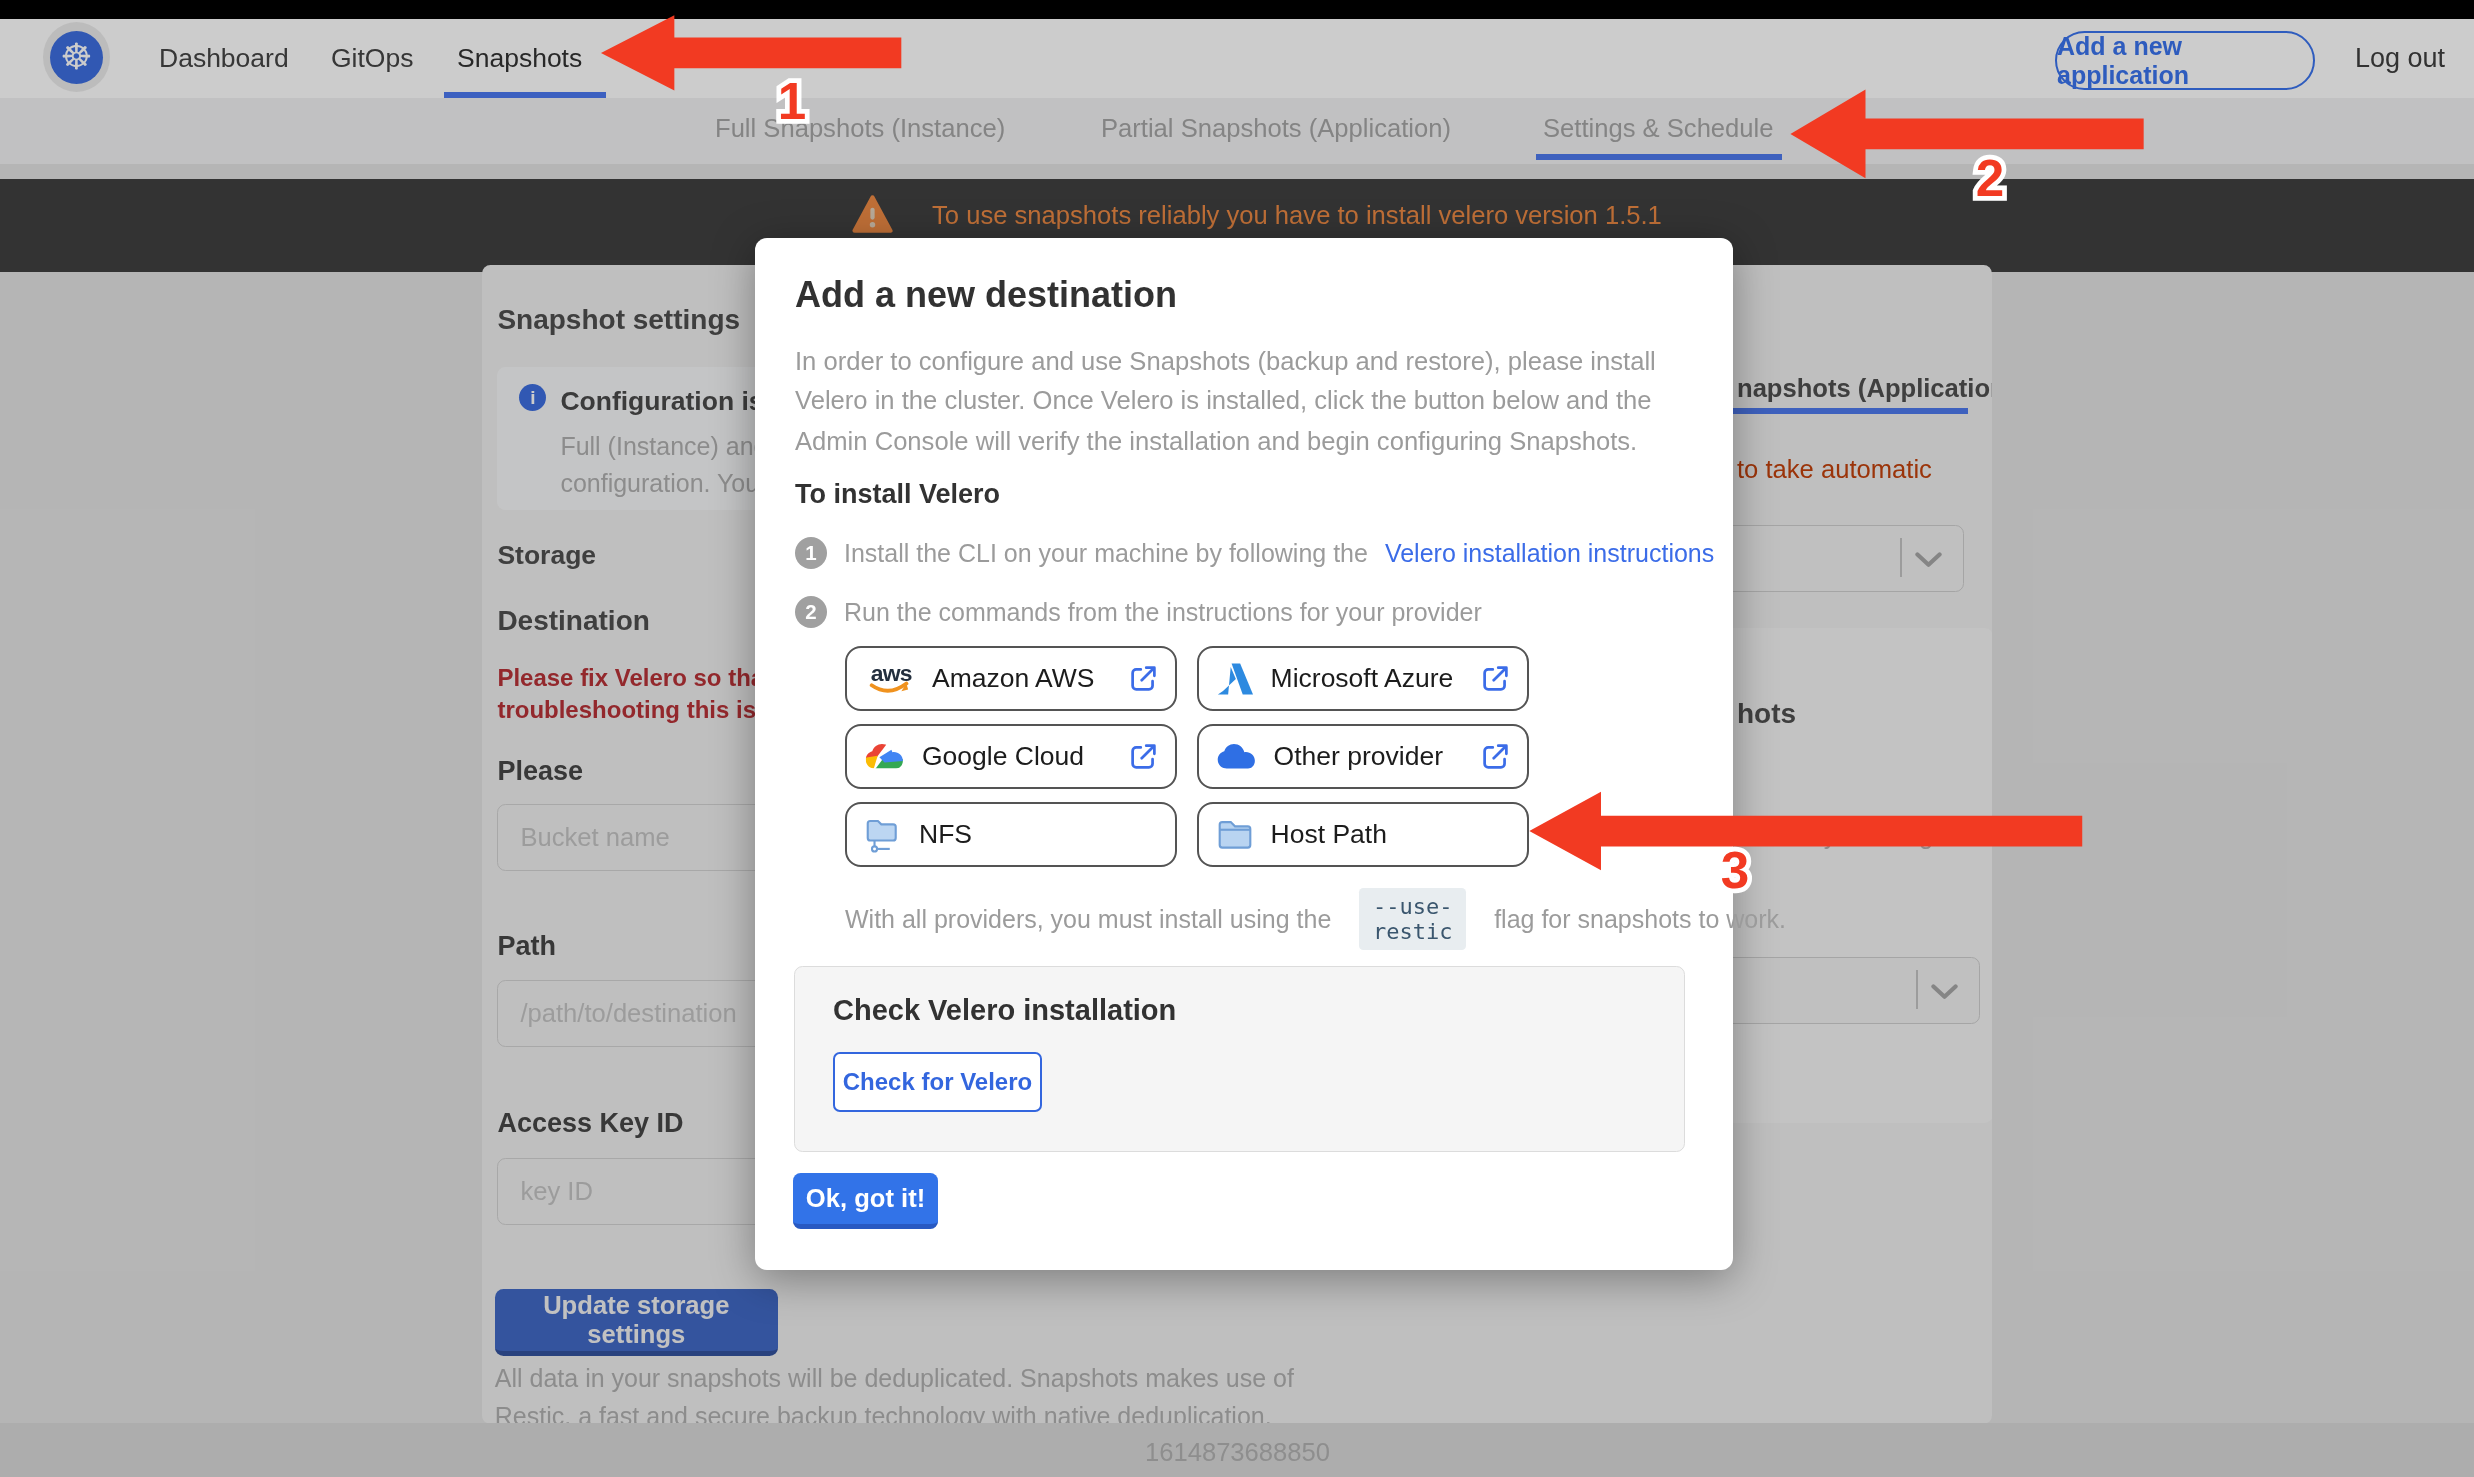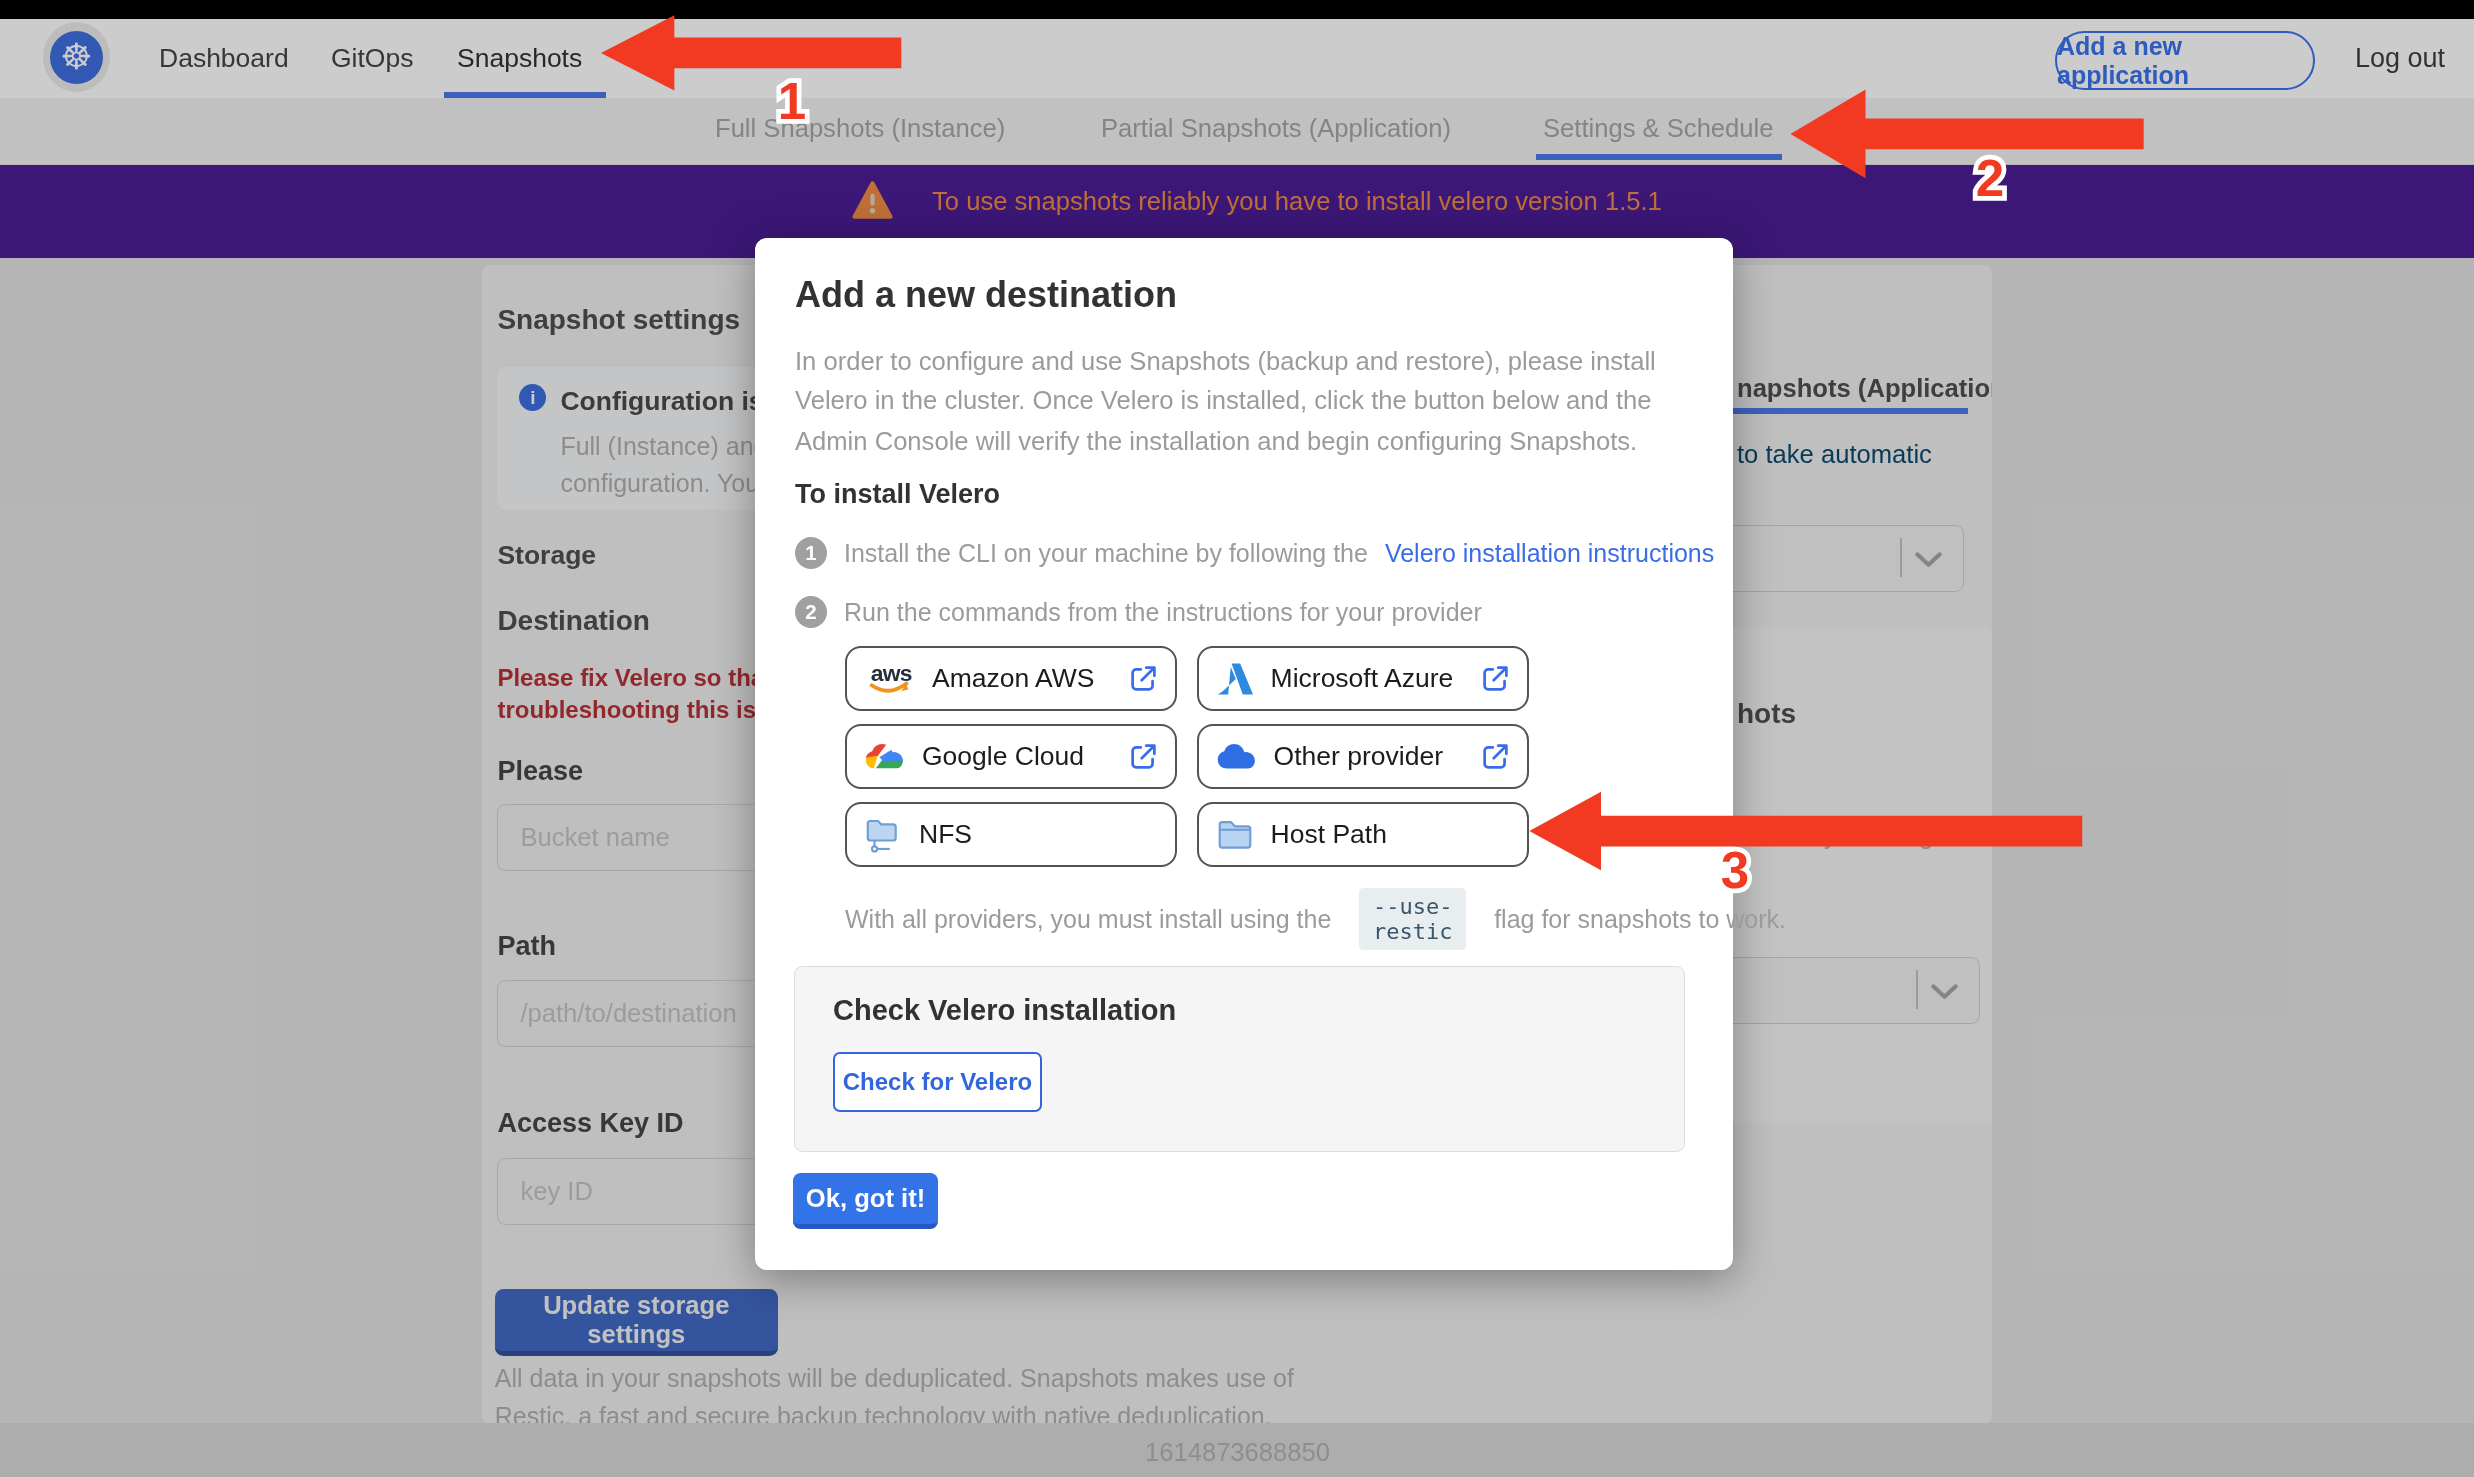--- a/index.html
+++ b/index.html
@@ -21,21 +21,21 @@
              display:flex;align-items:center;justify-content:center;font-size:36px;}
   #add-app-btn{left:2055px;top:12px;width:256px;height:55px;border:2.6px solid #3a73ee;
                border-radius:34px;color:#3a73ee;font-size:25px;font-weight:bold;
                display:flex;align-items:center;justify-content:center;cursor:pointer;background:#fff;}
   #logout{left:2355px;top:0;height:79px;line-height:79px;font-size:27px;color:#3f3f3f;cursor:pointer;}
 
   #tabbar{left:0;top:98px;width:2475px;height:66px;background:#f2f2f3;z-index:1;}
   .tab{top:0;height:60px;line-height:60px;font-size:25.6px;color:#a6a6a6;cursor:pointer;}
   #tab-underline{left:1536px;top:56px;width:246px;height:6px;background:#4e7aee;}
 
-  #banner{left:0;top:165px;width:2475px;height:93px;background:#4c1d95;z-index:1;}
+  #banner{left:0;top:179px;width:2475px;height:93px;background:#404040;z-index:1;}
   #banner-text{left:932px;top:0;height:73px;line-height:73px;font-size:25.6px;
                font-weight:500;color:#ef8b45;}
   #banner-icon{left:852px;top:15.4px;}
 
   
   #card{left:482px;top:265px;width:1510px;height:1159px;background:#efefef;
         border-radius:8.5px;z-index:1;overflow:hidden;}
   .sec-h{font-size:28px;font-weight:bold;color:#4f4f4f;}
   .lbl{font-size:27px;font-weight:bold;color:#474747;}
   .gtxt{font-size:25px;color:#b0b0b0;}
@@ -156,21 +156,21 @@
 
     <div class="abs lbl nowrap" style="left:15.4px;top:843px">Access Key ID</div>
     <input class="abs field-input" style="left: 15.4px; top: 893px;" placeholder="key ID">
 
     <button class="abs" id="update-btn">Update storage settings</button>
     <div class="abs gtxt nowrap" style="left:12.8px;top:1099px">All data in your snapshots will be deduplicated. Snapshots makes use of</div>
     <div class="abs gtxt nowrap" style="left:12.8px;top:1137px">Restic, a fast and secure backup technology with native deduplication.</div>
 
     <div class="abs subtab-b nowrap" style="left:1255px;top:109px">napshots (Application)</div>
     <div class="abs" style="left:1182px;top:143px;width:304px;height:6px;background:#4e7aee"></div>
-    <div class="abs nowrap" style="left:1255px;top:175px;font-size:25.6px;color:#0c4a6e">to take automatic</div>
+    <div class="abs nowrap" style="left:1255px;top:190px;font-size:25.6px;color:#c2410c">to take automatic</div>
 
     <div class="abs dropdown" style="left:1182px;top:260px;width:300px">
       <div class="dd-divider" style="right:61px"></div>
       <svg class="dd-chev" style="right:20.5px" width="29" height="17" viewBox="0 0 34 20">
         <polyline points="4,3 17,15 30,3" fill="none" stroke="#a7a7a7" stroke-width="5" stroke-linecap="round" stroke-linejoin="round"></polyline>
       </svg>
     </div>
 
     <div class="abs" id="panel2">
       <div class="abs subtab-b nowrap" style="left:73px;top:70px;font-size:28px">hots</div>

